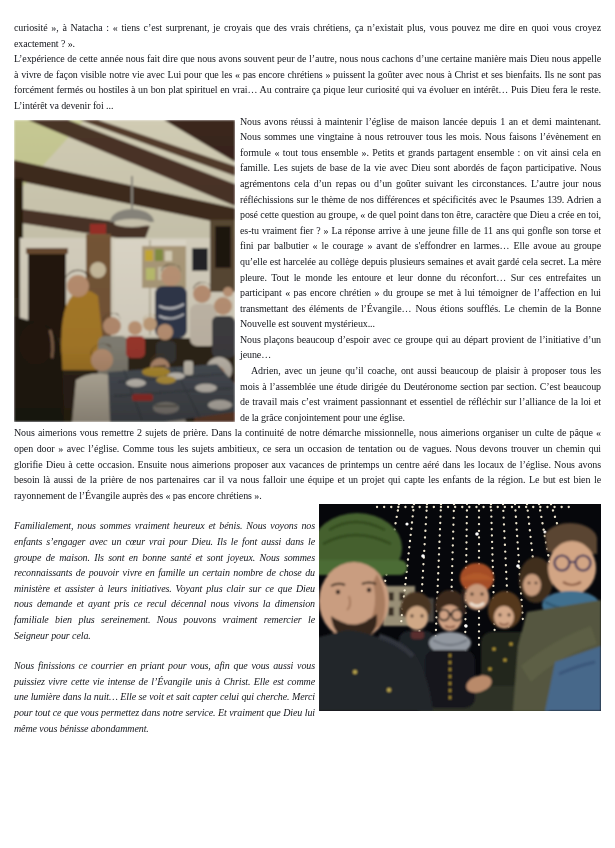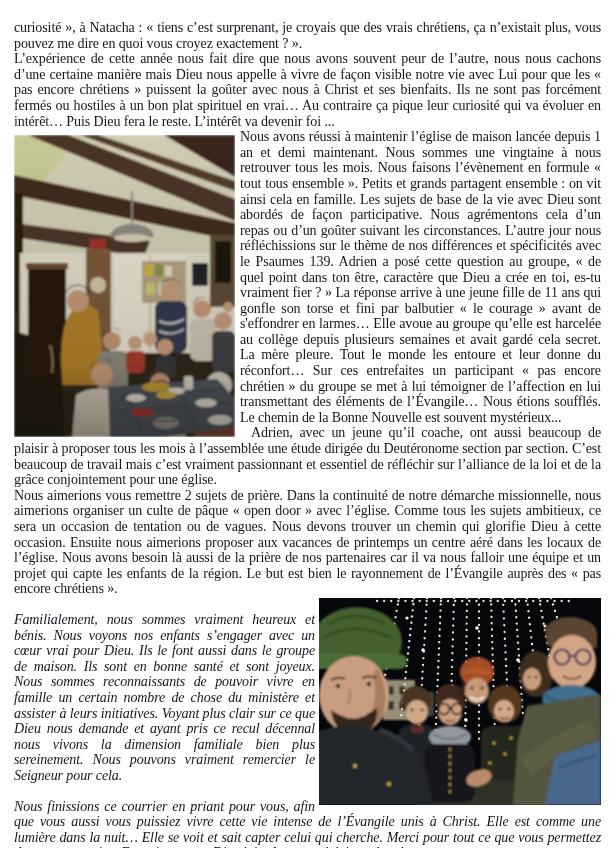--- a/index.html
+++ b/index.html
@@ -4,21 +4,21 @@
 <style>
   html,body{margin:0;padding:0;background:#ffffff;}
   .page{
     position:relative;
     width:615px;height:848px;
     background:#ffffff;
     overflow:hidden;
     box-sizing:border-box;
     padding:20px 14px 0 14px;
     font-family:"Liberation Serif","DejaVu Serif",serif;
-    font-size:14px;
+    font-size:10px;
     line-height:15.6px;
     letter-spacing:-0.1px;
     color:#14161c;
   }
   .doc p{
     margin:0;
     text-align:justify;
     text-justify:inter-word;
   }
   .doc p.gap-before{margin-top:15px;font-style:italic;}
@@ -148,20 +148,21 @@
             <line x1="141" y1="286" x2="163" y2="286" stroke="#5c5c5a" stroke-width="1.6"></line>
             <rect x="170" y="241" width="9" height="14" rx="2" fill="#dddacf"></rect>
           </g>
           <rect x="0" y="0" width="221" height="302" fill="#7a5a20" opacity="0.07"></rect>
           <rect x="0" y="0" width="221" height="302" fill="url(#vig1)"></rect>
         </g>
       </svg>
     </span>
 
     <p>Nous avons réussi à maintenir l’église de maison lancée depuis 1 an et demi maintenant. Nous sommes une vingtaine à nous retrouver tous les mois. Nous faisons l’évènement en formule « tout tous ensemble ». Petits et grands partagent ensemble : on vit ainsi cela en famille. Les sujets de base de la vie avec Dieu sont abordés de façon participative. Nous agrémentons cela d’un repas ou d’un goûter suivant les circonstances. L’autre jour nous réfléchissions sur le thème de nos différences et spécificités avec le Psaumes 139. Adrien a posé cette question au groupe, « de quel point dans ton être, caractère que Dieu a crée en toi,  es-tu vraiment fier ? » La réponse arrive à une jeune fille de 11 ans qui gonfle son torse et fini par balbutier « le courage » avant de s'effondrer en larmes… Elle avoue au groupe qu’elle est harcelée au collège depuis plusieurs semaines et avait gardé cela secret. La mère pleure. Tout le monde les entoure et leur donne du réconfort…  Sur ces entrefaites un participant « pas encore chrétien » du groupe se met à lui témoigner de l’affection en lui transmettant des éléments de l’Évangile… Nous étions soufflés. Le chemin de la Bonne Nouvelle est souvent mystérieux...</p>
+    <p>Nous plaçons beaucoup d’espoir avec ce groupe qui au départ provient de l’initiative d’un jeune…</p>
     <p class="indent">Adrien, avec un jeune qu’il coache, ont aussi beaucoup de plaisir à proposer tous les mois à l’assemblée une étude dirigée du Deutéronome section par section. C’est beaucoup de travail mais c’est vraiment passionnant et essentiel de réfléchir sur l’alliance de la loi et de la grâce conjointement pour une église.</p>
     <p>Nous aimerions vous remettre 2 sujets de prière. Dans la continuité de notre démarche missionnelle, nous aimerions organiser un culte de pâque « open door » avec l’église. Comme tous les sujets ambitieux, ce sera un occasion de tentation ou de vagues. Nous devons trouver un chemin qui glorifie Dieu à cette occasion. Ensuite nous aimerions proposer aux vacances de printemps un centre aéré dans les locaux de l’église. Nous avons besoin là aussi de la prière de nos partenaires car il va nous falloir une équipe et un projet qui capte les enfants de la région. Le but est bien le rayonnement de l’Évangile auprès des « pas encore chrétiens ».</p>
 
     <span class="photo photo-right">
       <svg viewBox="0 0 282 207" preserveAspectRatio="none" aria-hidden="true">
         <defs>
           <filter id="soft2" x="-5%" y="-5%" width="110%" height="110%">
               <feGaussianBlur stdDeviation="1"></feGaussianBlur>
             </filter>
         </defs>

